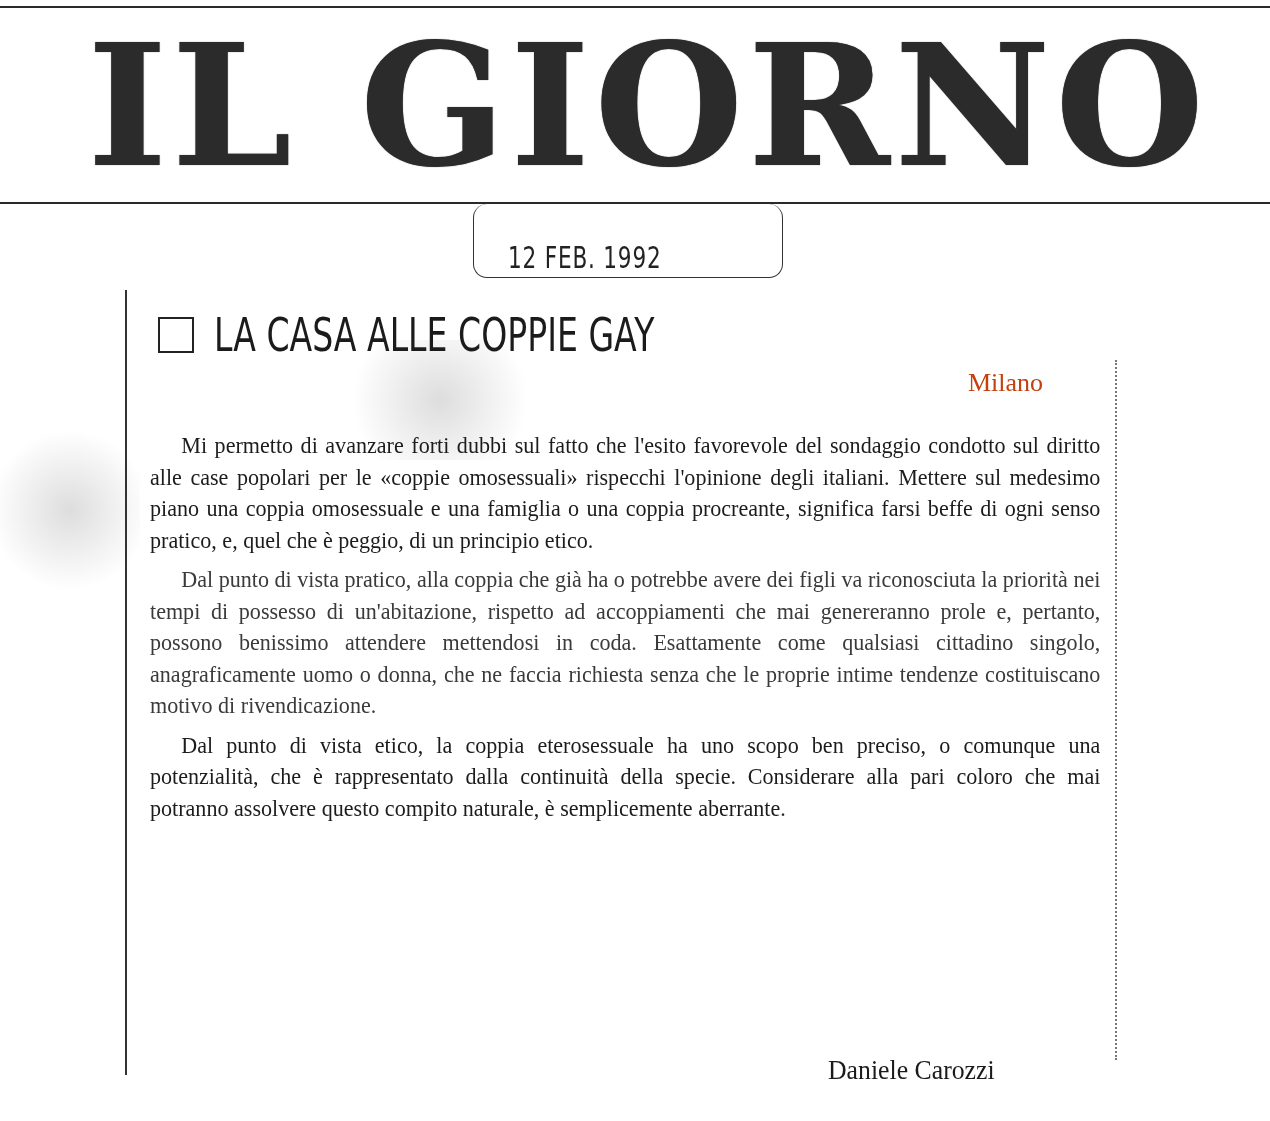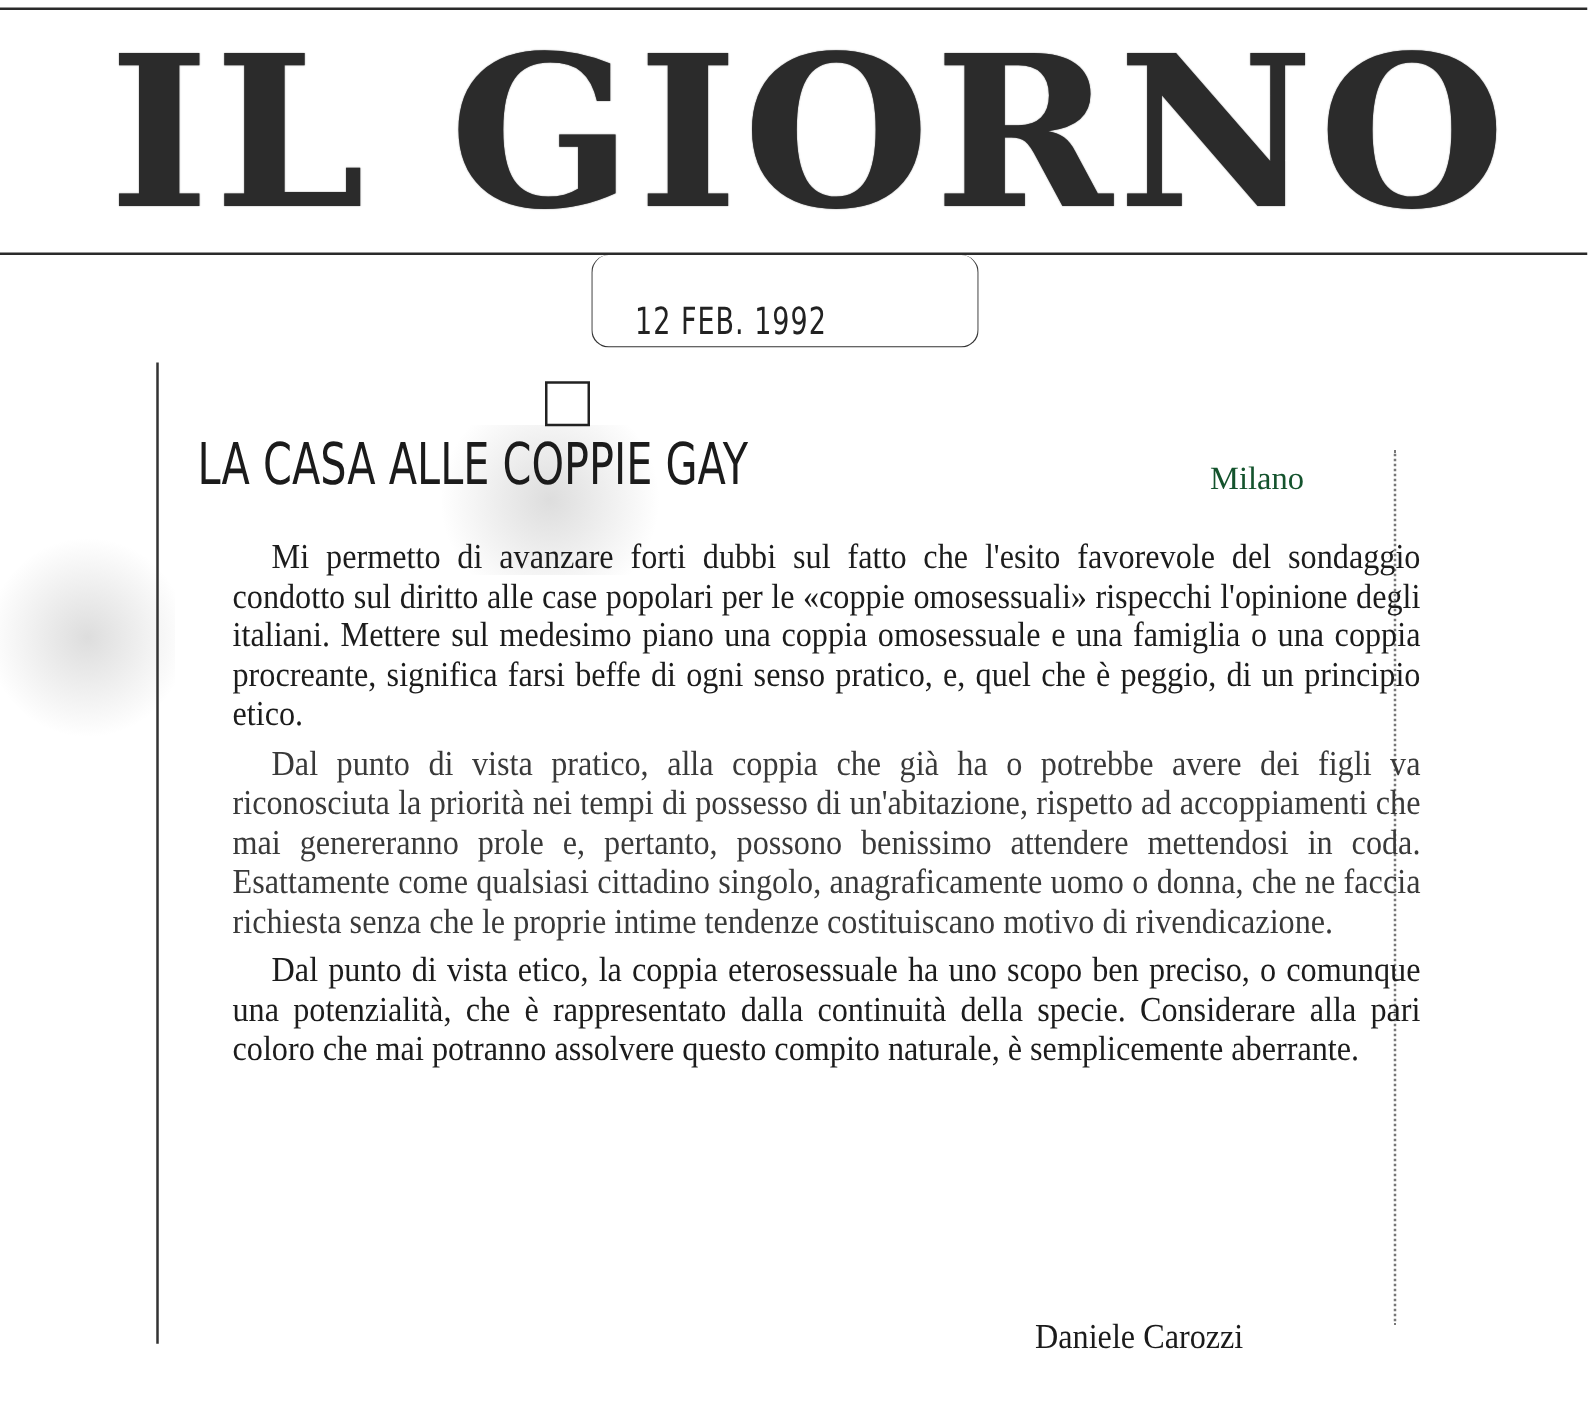--- a/index.html
+++ b/index.html
@@ -83,21 +83,20 @@
       height: 700px;
       border-left: 2px dotted #777;
     }
 
     .headline-row {
       position: absolute;
       left: 158px;
       top: 305px;
       display: flex;
       align-items: center;
-      flex-direction: column;
     }
     .headline-box {
       width: 36px;
       height: 36px;
       border: 2.5px solid #222;
       box-sizing: border-box;
       margin-right: 20px;
     }
     .headline {
       font-family: "DejaVu Sans", sans-serif;
@@ -109,33 +108,32 @@
       transform-origin: left center;
       white-space: nowrap;
     }
 
     .dateline {
       position: absolute;
       left: 968px;
       top: 368px;
       font-family: "Liberation Serif", serif;
       font-size: 26px;
-      color: #14532d;
+      color: #c2410c;
     }
 
     .article {
       position: absolute;
       left: 150px;
       top: 430px;
       width: 950px;
       font-family: "Liberation Serif", serif;
-      font-size: 28px;
+      font-size: 24px;
       line-height: 31.5px;
       color: #1c1c1c;
-      margin-left: 36px;
     }
     .article p {
       margin: 0;
       text-indent: 34px;
       text-align: justify;
       text-align-last: left;
       transform: scaleX(0.92);
       transform-origin: left top;
       width: 1033px;
     }

